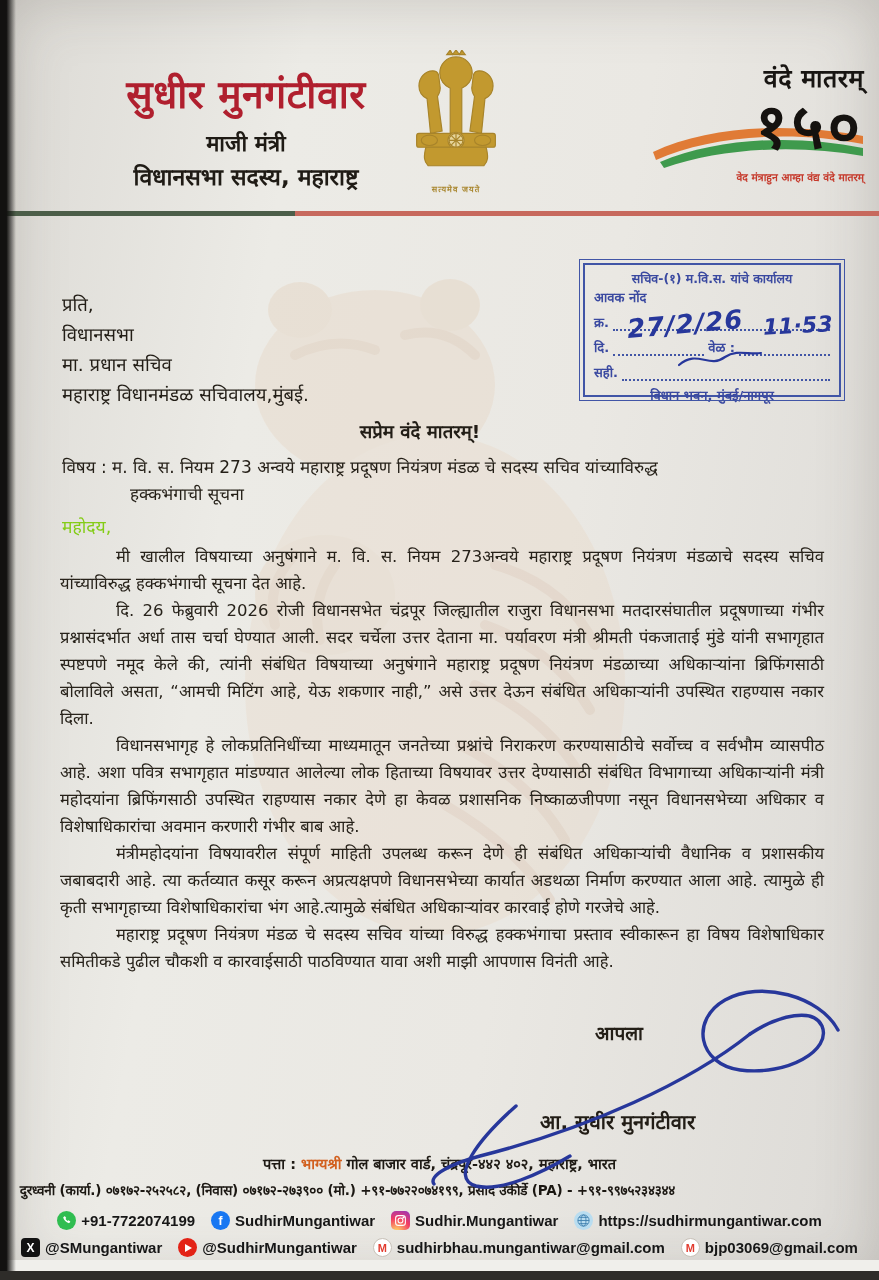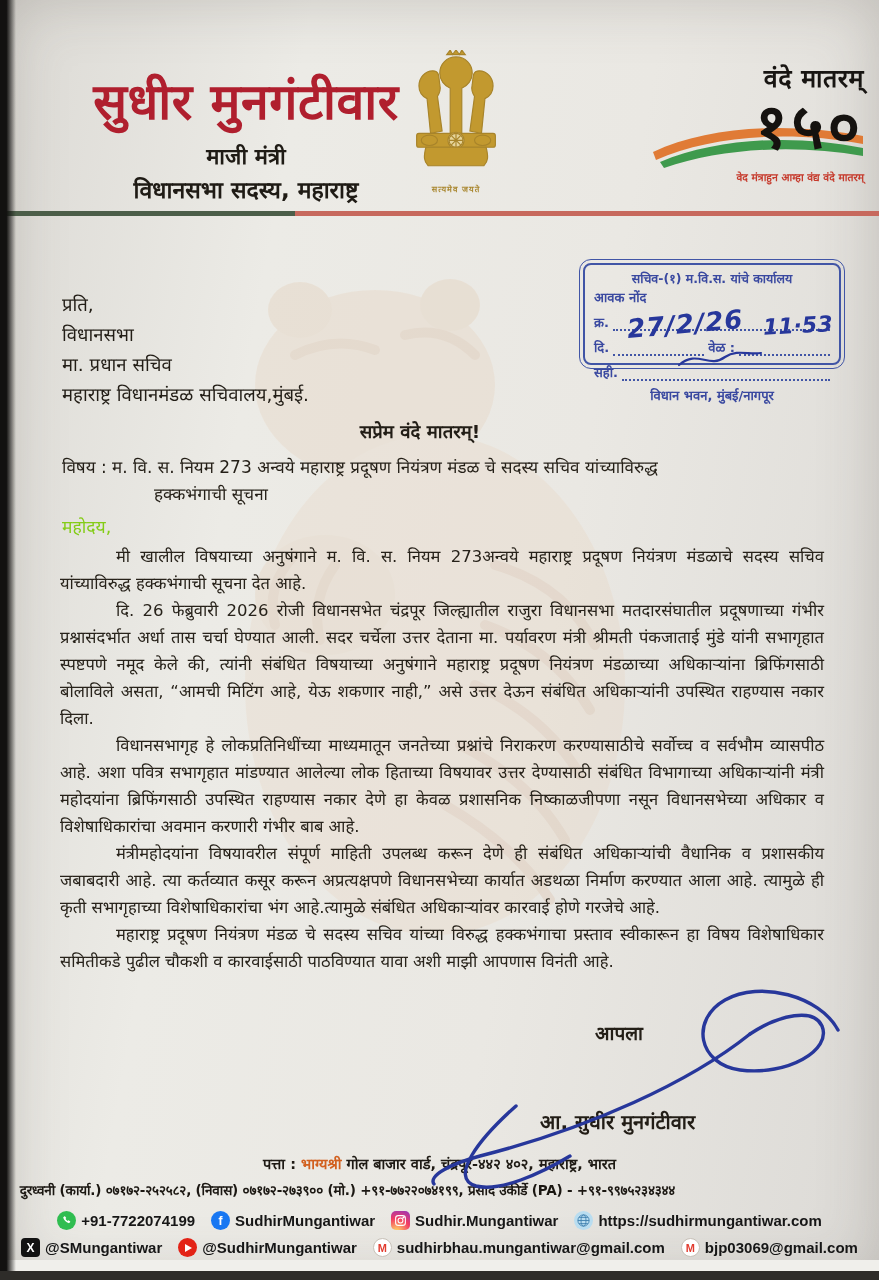--- a/index.html
+++ b/index.html
@@ -10,60 +10,60 @@
     box-shadow:inset 0 0 60px rgba(90,85,75,.25);}
   .left-edge{position:absolute;left:0;top:0;width:16px;height:100%;
     background:linear-gradient(to right,#121110,#121110 40%,rgba(20,18,16,0));z-index:9;}
   .bottom-strip{position:absolute;left:0;right:0;bottom:9px;height:11px;background:#f0efeb;z-index:8;}
   .bottom-bar{position:absolute;left:0;right:0;bottom:0;height:9px;background:#2e2c29;z-index:9;}
 
   .dev{font-family:"DejaVu Sans",sans-serif;color:#241f17;}
 
   
   .name-block{position:absolute;left:36px;top:72px;width:420px;text-align:center;}
-  .name{font-size:50px;font-weight:bold;color:#b01f2e;letter-spacing:.5px;line-height:1.2;}
+  .name{font-size:39px;font-weight:bold;color:#b01f2e;letter-spacing:.5px;line-height:1.2;}
   .title1{font-size:22px;font-weight:bold;color:#1f1b15;margin-top:8px;}
   .title2{font-size:23px;font-weight:bold;color:#1f1b15;margin-top:3px;}
 
   .emblem{position:absolute;left:398px;top:50px;width:116px;height:156px;text-align:center;}
   .emblem-caption{font-size:8px;color:#a9872f;font-weight:bold;margin-top:-3px;letter-spacing:1px;}
 
   .vm-logo{position:absolute;left:652px;top:60px;width:212px;text-align:right;}
   .vm-line1{font-size:25px;font-weight:bold;color:#181512;letter-spacing:.5px;}
   .vm-num-wrap{position:relative;height:78px;margin-top:-2px;}
   .vm-swoosh{position:absolute;left:-4px;top:18px;width:220px;height:60px;}
   .vm-num{position:relative;font-size:62px;line-height:70px;font-weight:bold;color:#15120f;letter-spacing:4px;}
   .vm-line2{font-size:10.5px;font-weight:bold;color:#c63a2c;margin-top:0px;}
 
   .divider{position:absolute;top:211px;left:0;width:879px;height:5px;z-index:3;}
   .divider .green{position:absolute;left:0;top:0;width:295px;height:5px;background:#4c5e49;}
   .divider .red{position:absolute;left:295px;top:0;width:584px;height:5px;background:#c7695d;}
 
   
-  .stamp{position:absolute;left:583px;top:263px;width:258px;height:102px;z-index:4;
-    border:2px solid #4155a6;border-radius:8px;outline:1.5px solid #4155a6;outline-offset:3px;
+  .stamp{position:absolute;left:583px;top:263px;width:258px;height:134px;z-index:4;
+    border:2px solid #4155a6;border-radius:0;outline:1.5px solid #4155a6;outline-offset:3px;
     color:#3a49a0;padding:6px 9px 18px;box-sizing:border-box;font-weight:bold;}
   .stamp .l1{font-size:12.5px;text-align:center;line-height:1.25;}
   .stamp .l2{font-size:13px;text-align:left;margin-top:1px;}
   .stamp-row{display:flex;align-items:flex-end;font-size:13px;margin-top:7px;}
   .stamp-row .lbl{flex:none;margin-right:4px;}
   .stamp-row .dots{flex:1;border-bottom:2px dotted #4155a6;height:12px;}
   .stamp .foot{font-size:13px;text-align:center;margin-top:5px;}
   .hw{position:absolute;color:#27379b;font-style:italic;font-weight:bold;z-index:5;}
   .hw-date{left:42px;top:44px;font-size:26px;transform:rotate(-5deg);letter-spacing:1px;}
   .hw-time{left:178px;top:48px;font-size:22px;transform:rotate(-3deg);}
   .hw-squiggle{position:absolute;left:90px;top:82px;z-index:5;}
 
   
   .recipient{position:absolute;left:62px;top:290px;font-size:18.5px;line-height:30px;color:#221d16;}
 
   .salutation{position:absolute;left:0;top:418px;width:840px;text-align:center;font-size:18.5px;font-weight:bold;color:#221d16;}
 
   .subject{position:absolute;left:62px;top:454px;width:770px;font-size:17px;line-height:27px;color:#241f17;}
-  .subject .line2{margin-left:92px;}
+  .subject .line2{margin-left:68px;}
 
   .greeting{position:absolute;left:62px;top:514px;font-size:17.5px;color:#84cc16;}
 
   .body-text{position:absolute;left:60px;top:543px;width:764px;font-size:16.5px;line-height:27px;color:#27221a;}
   .body-text p{margin:0;text-indent:56px;text-align:justify;}
 
   .yours{position:absolute;left:595px;top:1020px;font-size:19px;font-weight:bold;color:#241f17;z-index:2;}
   .signatory{position:absolute;left:540px;top:1108px;font-size:20px;font-weight:bold;color:#221d16;z-index:2;}
   .signature{position:absolute;left:420px;top:978px;width:445px;height:215px;z-index:3;}
 

